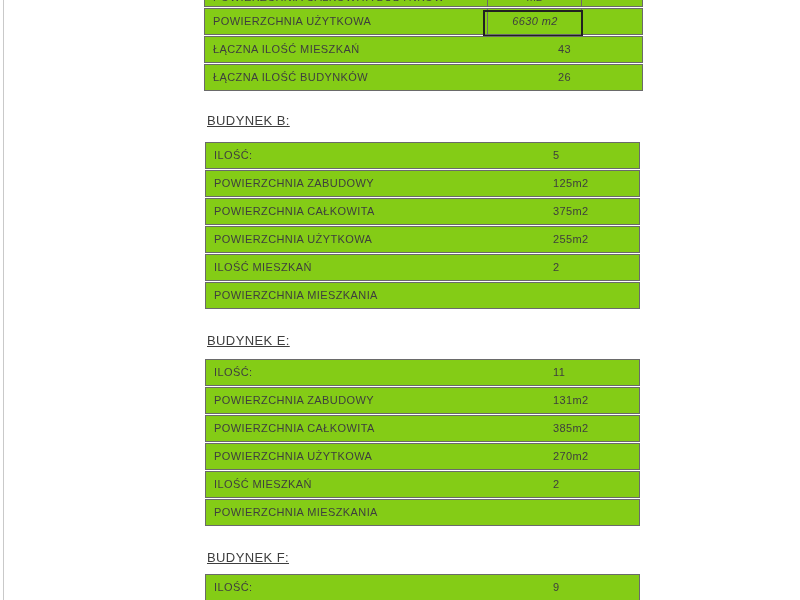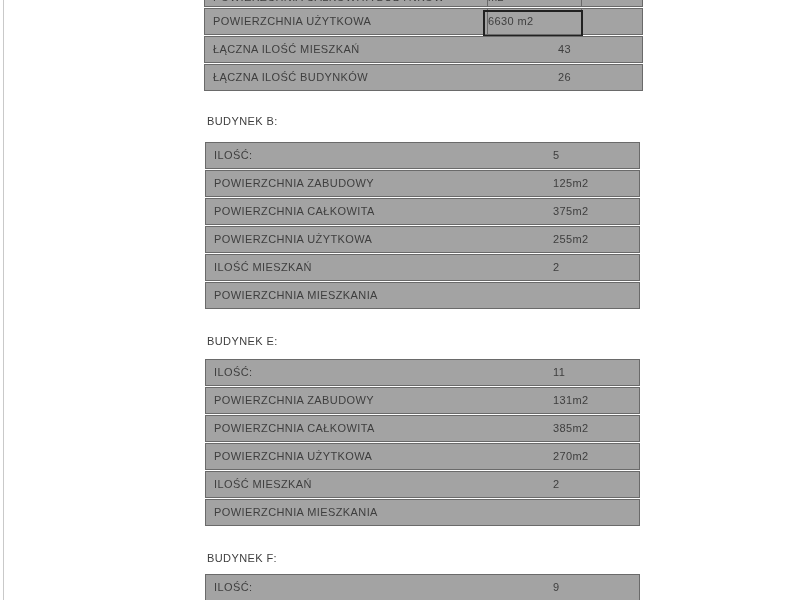--- a/index.html
+++ b/index.html
@@ -21,55 +21,55 @@
     position:absolute;left:3px;top:0;width:1px;height:600px;
     background:var(--edge);
   }
   .tbl{position:absolute;}
   .row{
     position:relative;
     box-sizing:border-box;
     height:27px;
     border:1px solid var(--border);
     margin-bottom:1px;
-    background:#a3a3a3;
+    background:#84cc16;
     font-size:11px;
     letter-spacing:0.4px;
   }
   .lbl{
     position:absolute;left:8px;top:0;line-height:25px;
     white-space:nowrap;
   }
   .val{
     position:absolute;right:0;top:0;width:84px;
     text-align:left;line-height:25px;white-space:nowrap;
   }
   .tbl-bldg .val{width:86px;}
   .val-mid{
     position:absolute;left:283px;top:0;width:94px;
-    text-align:left;line-height:25px;white-space:nowrap;
+    text-align:center;line-height:25px;white-space:nowrap;font-style:italic;
   }
   .cdiv{
     position:absolute;top:0;width:1px;height:25px;
     background:var(--border);
   }
   .cdiv.d1{left:282px;}
   .cdiv.d2{left:376px;}
   .row-clipped .lbl,
   .row-clipped .val-mid{
     line-height:normal;top:auto;bottom:3px;
   }
   .hlbox{
     position:absolute;left:278px;top:1px;width:96px;height:23px;
     border:2px solid var(--highlight);
     background:transparent;
   }
   .section-title{
     position:absolute;left:207px;height:14px;line-height:14px;
-    font-size:11px;letter-spacing:0.4px;white-space:nowrap;
+    font-size:13px;letter-spacing:0.4px;white-space:nowrap;text-decoration:underline;
   }
   
   #summary-table{left:204px;top:-20px;width:439px;}
   #title-b{top:114px;}
   #table-b{left:205px;top:142px;width:435px;}
   #title-e{top:334px;}
   #table-e{left:205px;top:359px;width:435px;}
   #title-f{top:551px;}
   #table-f{left:205px;top:574px;width:435px;}
 </style>

